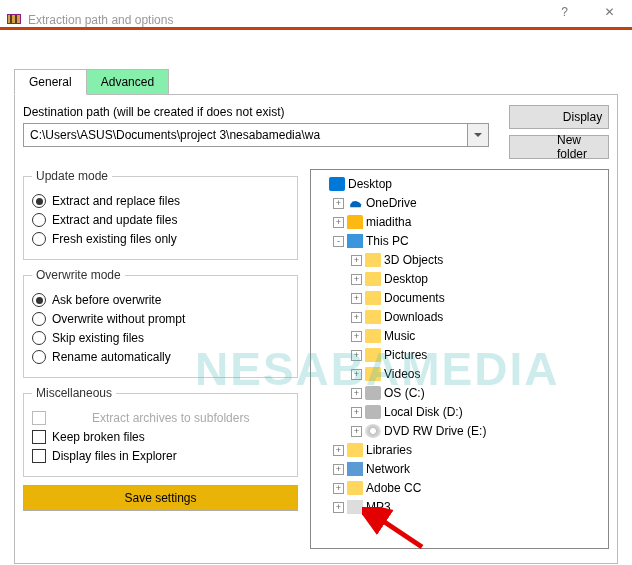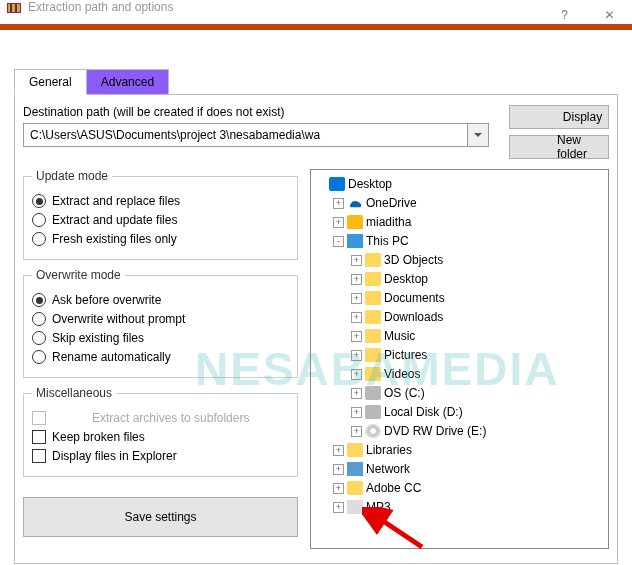--- a/index.html
+++ b/index.html
@@ -1,45 +1,45 @@
 <!DOCTYPE html>
 <html><head>
 <meta charset="utf-8">
 <style>
 * { box-sizing: border-box; font-family: 'Segoe UI', Tahoma, sans-serif; font-size: 12px; }
 body { margin: 0; background: #fff; width: 632px; height: 565px; overflow: hidden; }
-.titlebar { height: 30px; background: #fff; display: flex; align-items: flex-start; padding: 0 0 0 6px; border-bottom: 6px solid #c2410c; }
+.titlebar { height: 30px; background: #fff; display: flex; align-items: flex-end; padding: 0 0 0 6px; border-bottom: 3px solid #c2410c; }
 .titlebar-icon { width: 16px; height: 16px; margin-right: 6px; }
 .titlebar-text { flex: 1; color: #999; }
 .titlebar-btn { width: 45px; height: 30px; display: flex; align-items: center; justify-content: center; color: #777; cursor: pointer; }
 .tabs { display: flex; margin: 8px 0 0 14px; }
 .tab { padding: 5px 14px; border: 1px solid #bbb; background: #fff; position: relative; top: 1px; margin-top: 30px; }
 .tab.active { border-bottom: 1px solid #fff; z-index: 2; }
-.tab.inactive { background: #8b5cf6; border-left: none; }
+.tab.inactive { background: #86efac; border-left: none; }
 .tab-content { border: 1px solid #bbb; margin: 0 14px; height: 470px; padding: 10px 8px; position: relative; }
 .dest-row { display: flex; gap: 20px; }
 .dest-left { flex: 1; }
 .dest-label { margin-bottom: 4px; }
 .dest-input { width: 100%; display: flex; }
 .dest-input input { flex: 1; height: 24px; padding: 2px 6px; border: 1px solid #999; border-right: none; }
 .dest-input .dd { width: 22px; height: 24px; border: 1px solid #999; display: flex; align-items: center; justify-content: center; background: #f0f0f0; }
 .sidebtn { width: 100px; height: 24px; background: #e1e1e1; border: 1px solid #adadad; display: flex; align-items: center; justify-content: center; cursor: pointer; padding-left: 47px; }
 .side-buttons { display: flex; flex-direction: column; gap: 6px; }
 .main-row { display: flex; gap: 12px; margin-top: 10px; height: 380px; }
 .left-col { width: 275px; display: flex; flex-direction: column; gap: 8px; }
 .right-col { flex: 1; border: 1px solid #888; background: #fff; overflow: auto; padding: 4px; }
 fieldset { border: 1px solid #ccc; margin: 0; padding: 6px 8px 8px 8px; }
 legend { color: #333; padding: 0 4px; }
 .radio-row, .check-row { display: flex; align-items: center; gap: 6px; margin: 5px 0; }
 .radio { width: 14px; height: 14px; border: 1px solid #333; border-radius: 50%; display: inline-flex; align-items: center; justify-content: center; }
 .radio.checked::after { content: ''; width: 7px; height: 7px; background: #333; border-radius: 50%; }
 .checkbox { width: 14px; height: 14px; border: 1px solid #333; display: inline-block; }
 .checkbox.disabled { border-color: #bbb; }
 .disabled-text { color: #aaa; margin-left: 40px; }
-.save-btn { width: 100%; height: 40px; background: #e5e5e5; border: 1px solid #adadad; display: flex; align-items: center; justify-content: center; margin-top: 12px; cursor: pointer; }
+.save-btn { width: 100%; height: 26px; background: #eab308; border: 1px solid #adadad; display: flex; align-items: center; justify-content: center; margin-top: 0; cursor: pointer; }
 .bottom-bar { display: flex; justify-content: flex-end; gap: 8px; padding: 10px 14px; }
 .btn { width: 80px; height: 24px; background: #e1e1e1; border: 1px solid #adadad; display: flex; align-items: center; justify-content: center; cursor: pointer; }
 .tree-node { display: flex; align-items: center; gap: 3px; height: 18px; margin: 1px 0; }
 .expander { width: 11px; height: 11px; border: 1px solid #999; display: flex; align-items: center; justify-content: center; font-size: 9px; line-height: 1; color: #666; cursor: pointer; }
 .expander.blank { border: none; }
 .tree-icon { width: 16px; height: 14px; display: inline-block; }
 .ico-desktop { background: #0078d7; border-radius: 2px; }
 .ico-onedrive { background: #0364b8; clip-path: polygon(20% 60%, 35% 40%, 55% 35%, 75% 45%, 90% 60%, 85% 80%, 20% 80%); }
 .ico-user { background: #fdb813; border-radius: 2px 2px 0 0; }
 .ico-pc { background: #3a96dd; }

